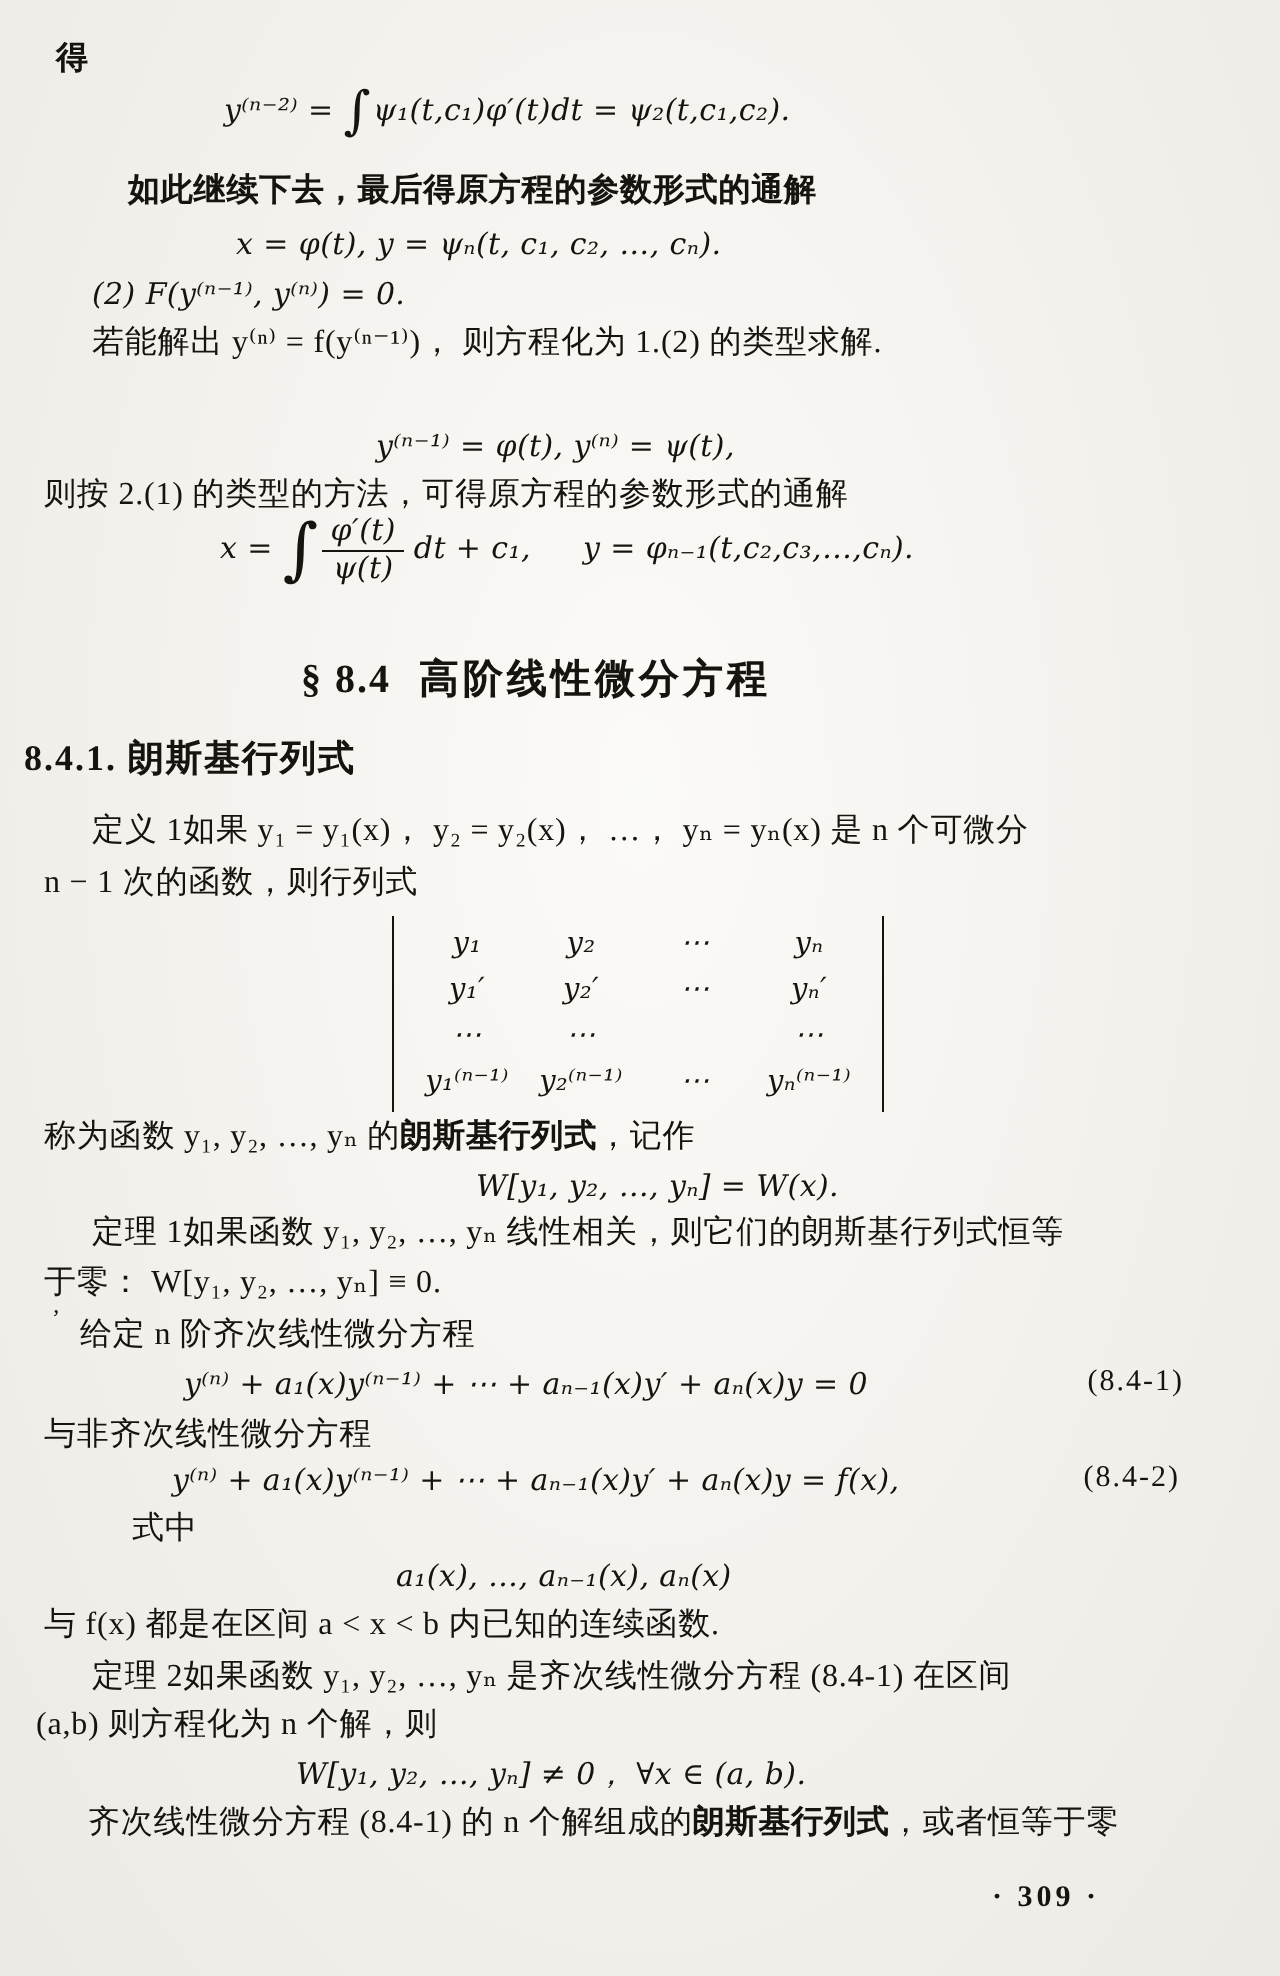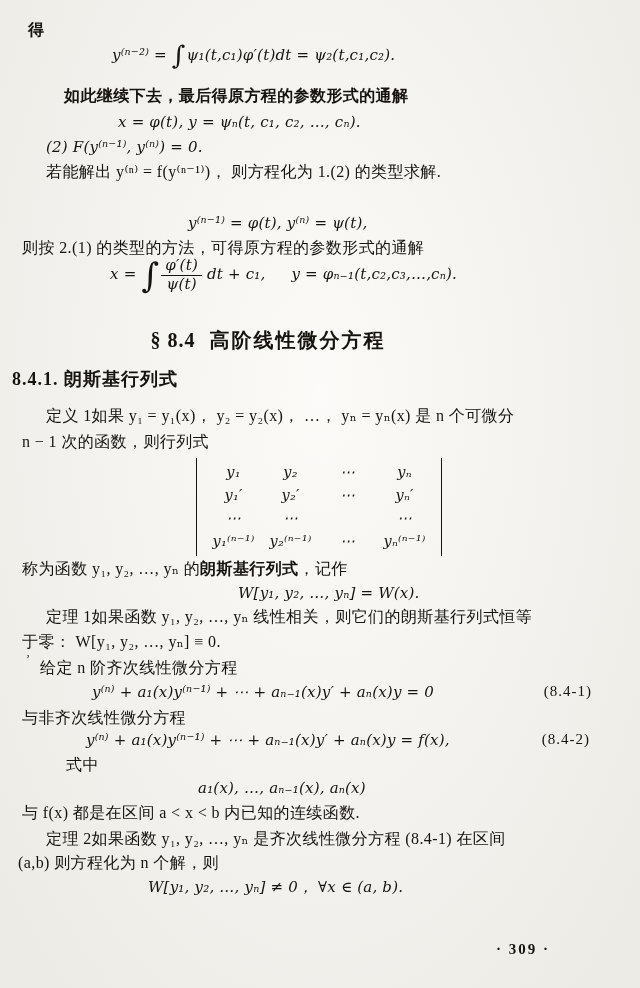--- a/index.html
+++ b/index.html
@@ -143,16 +143,19 @@
 
   <div class="line cn" style="left:22px; top:803px;">与 f(x) 都是在区间 a &lt; x &lt; b 内已知的连续函数.</div>
 
   <div class="line cn" style="left:46px; top:829px;">
     <span class="label">定理 2</span><span>如果函数 y₁, y₂, …, yₙ 是齐次线性微分方程 (8.4-1) 在区间</span>
   </div>
   <div class="line cn" style="left:18px; top:853px;">(a,b) 则方程化为 n 个解，则</div>
 
   <div class="line eqline math" style="left:148px; top:878px;">W[y₁, y₂, …, yₙ] ≠ 0，   ∀x ∈ (a, b).</div>
 
+  <div class="line cn" style="left:44px; top:902px;">
+    <span>齐次线性微分方程 (8.4-1) 的 n 个解组成的</span><span class="b">朗斯基行列式</span><span>，或者恒等于零</span>
+  </div>
 
   <div class="line pagenum b" style="left:496px; top:940px;">· 309 ·</div>
 
 </div>
 
 </body></html>

